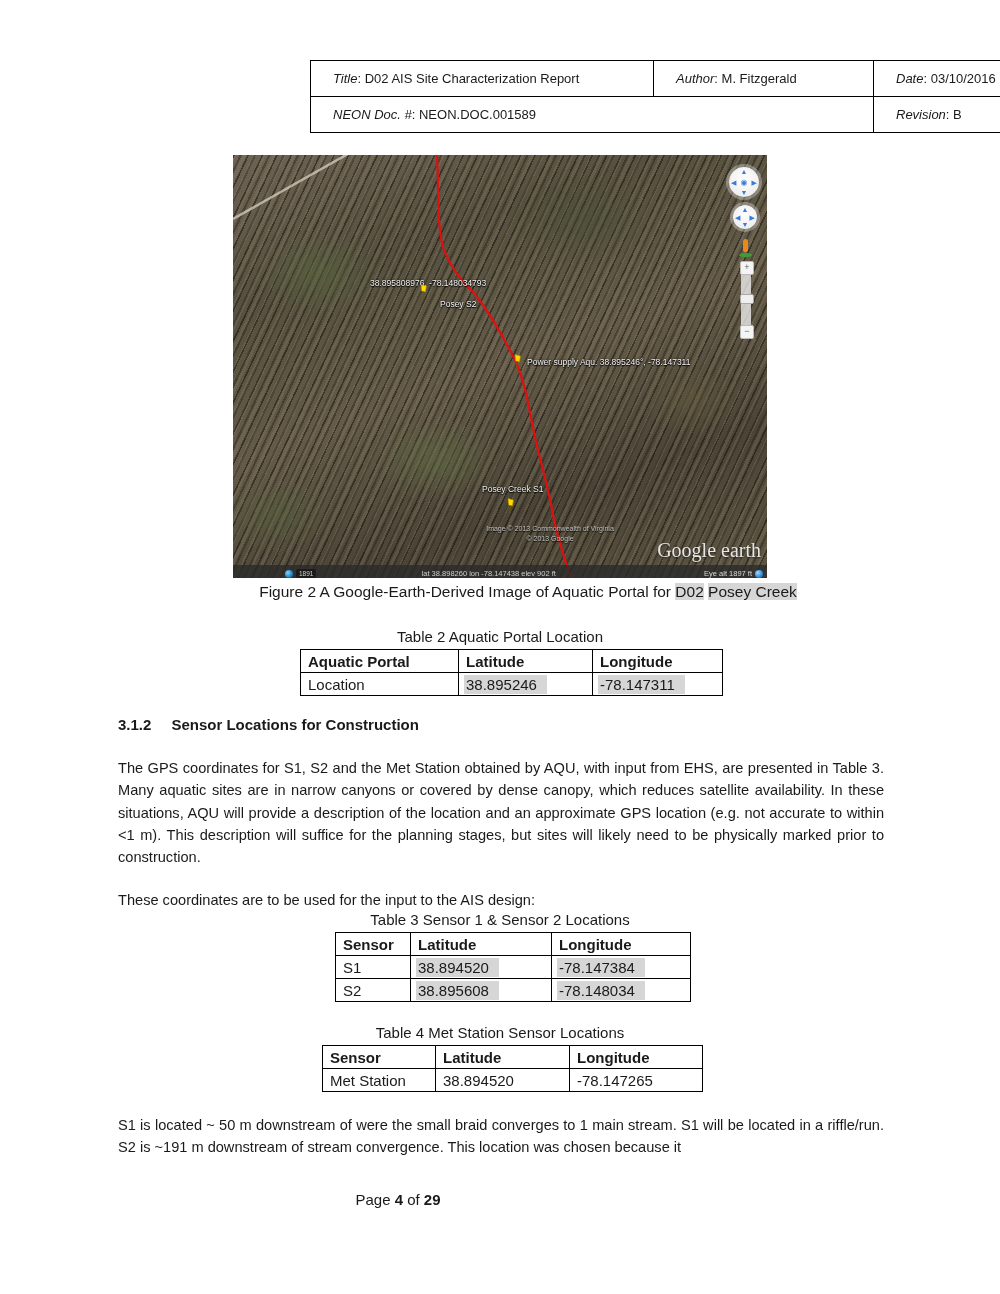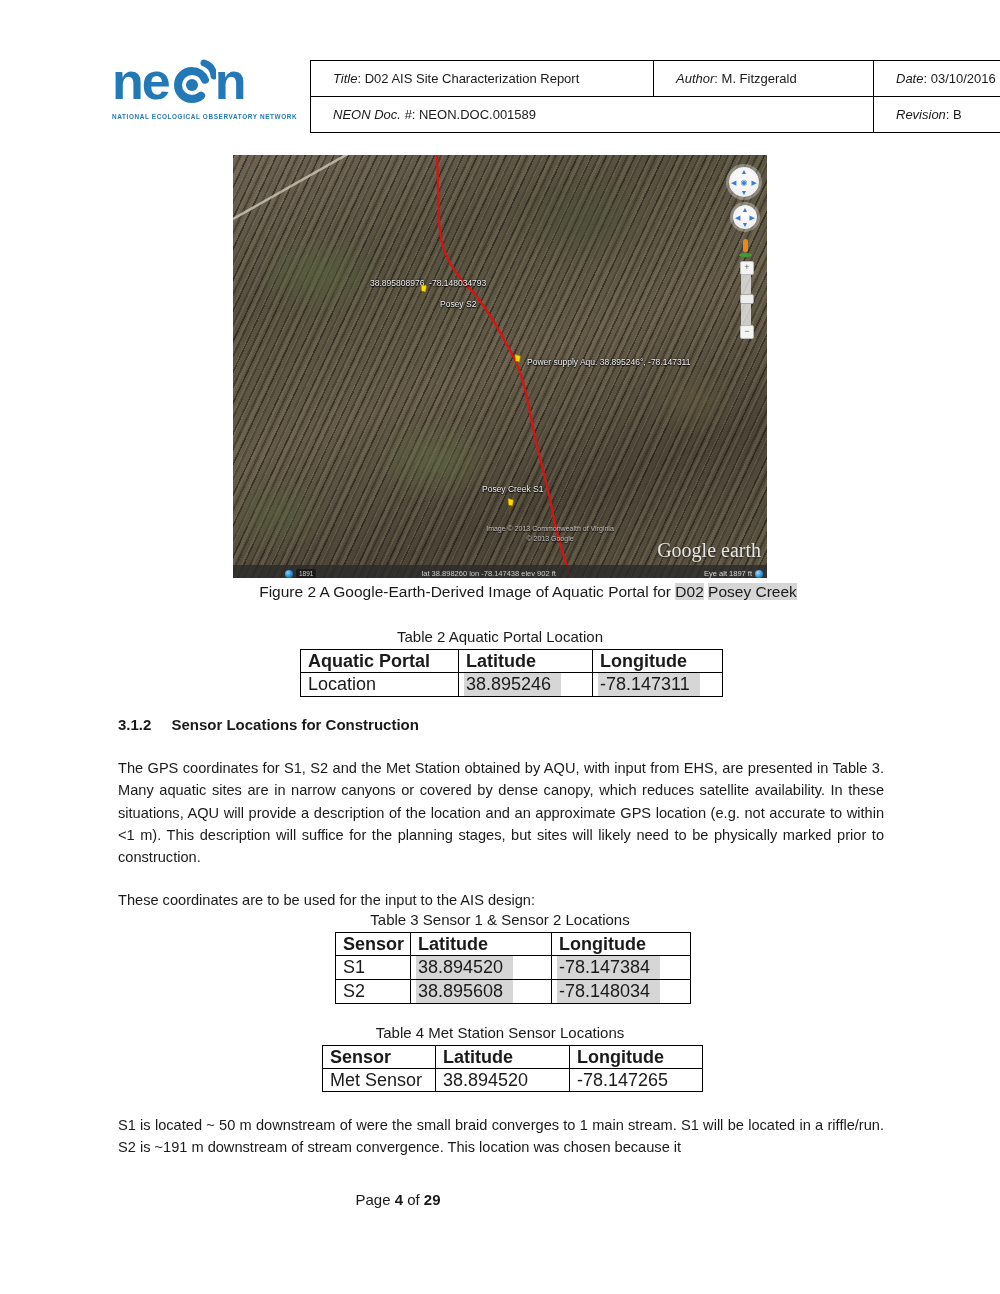--- a/index.html
+++ b/index.html
@@ -61,49 +61,35 @@
   .zbtn{position:absolute;left:-1px;width:12px;height:12px;background:#f4f4f4;border:1px solid #bbb;border-radius:2px;
         font-size:9px;line-height:11px;text-align:center;color:#666;}
   .zhandle{position:absolute;left:-1px;top:29px;width:12px;height:8px;background:#efefef;border:1px solid #aaa;border-radius:2px;}
 
   
   .fig-caption{position:absolute;left:0;top:583px;width:1000px;text-align:center;font-size:15.5px;padding-left:28px;}
   .hl{background:#d6d6d6;}
   .tbl-caption{position:absolute;left:0;width:1000px;text-align:center;font-size:15px;}
 
   table.data{position:absolute;border-collapse:collapse;table-layout:fixed;}
-  table.data td{border:1px solid #000;font-size:18px;padding:0 0 0 7px;height:22px;vertical-align:middle;margin-left:48px;}
+  table.data td{border:1px solid #000;font-size:15px;padding:0 0 0 7px;height:22px;vertical-align:middle;margin-left:48px;}
   table.data tr.hd td{font-weight:bold;}
   td .hl{display:inline-block;padding:1px 10px 1px 2px;margin-left:-2px;}
 
   .heading{position:absolute;left:118px;top:716px;font-size:15px;font-weight:bold;}
   .heading .num{margin-right:20px;}
   .para{position:absolute;left:118px;width:766px;font-size:14.6px;line-height:22.3px;text-align:justify;}
   .para2{position:absolute;left:118px;width:766px;font-size:14.6px;line-height:22.3px;}
   .footer{position:absolute;left:0;top:1191px;width:796px;text-align:center;font-size:15px;}
 </style>
 </head>
 <body>
 
 <div class="page">
 
-  <div class="logo">
-    <div class="logo-row">
-      <span class="logo-txt">ne</span>
-      <span class="logo-o">
-        <svg width="46" height="50" viewBox="0 0 46 50">
-          <path d="M34 7 q9 3 10 13" fill="none" stroke="#2379b7" stroke-width="7" stroke-linecap="round"></path>
-          <circle cx="22" cy="29" r="14" fill="none" stroke="#2379b7" stroke-width="8" stroke-dasharray="70 18" stroke-dashoffset="-12" stroke-linecap="round"></circle>
-          <circle cx="22" cy="29" r="6" fill="#2379b7"></circle>
-        </svg>
-      </span>
-      <span class="logo-txt">n</span>
-    </div>
-    <div class="logo-tag">NATIONAL ECOLOGICAL OBSERVATORY NETWORK</div>
-  </div>
 
   <table class="hdr-table">
     <tbody>
         <tr>
       <td style="width:298px;">
         <span class="hdr-lbl">Title</span><span>D02 AIS Site Characterization Report</span>
       </td>
       <td style="width:175px;">
         <span class="hdr-lbl">Author</span><span>M. Fitzgerald</span>
       </td>
@@ -248,21 +234,21 @@
 
   <div class="tbl-caption" style="top:1024px;">Table 4 Met Station Sensor Locations</div>
   <table class="data" style="left:322px;top:1045px;width:356px;">
     <tbody>
         <tr class="hd">
       <td style="width:105px;">Sensor</td>
       <td style="width:126px;">Latitude</td>
       <td style="width:125px;">Longitude</td>
     </tr>
     <tr>
-      <td>Met Sensor</td>
+      <td>Met Station</td>
       <td>38.894520</td>
       <td>-78.147265</td>
     </tr>
   </tbody>
     </table>
 
   <div class="para" style="top:1114px;">S1 is located ~ 50 m downstream of were the small braid converges to 1 main stream.  S1 will be located in a riffle/run.   S2 is ~191 m downstream of stream convergence.  This location was chosen because it</div>
 
   <div class="footer">
     <span>Page</span>

